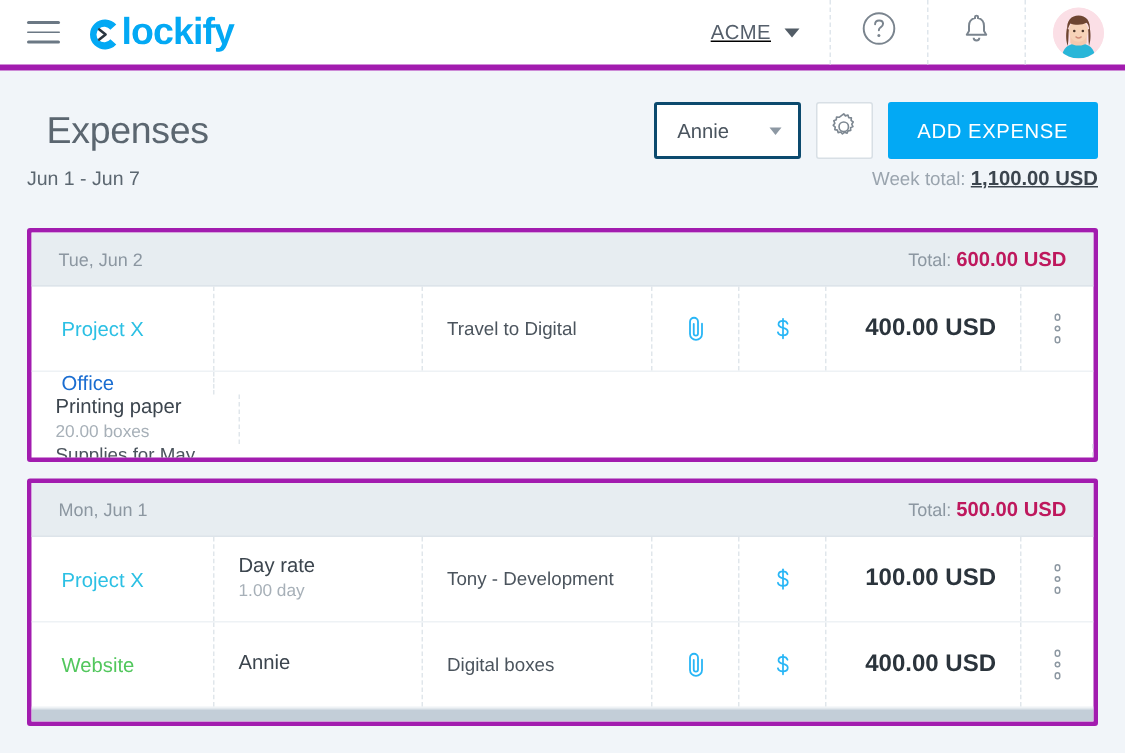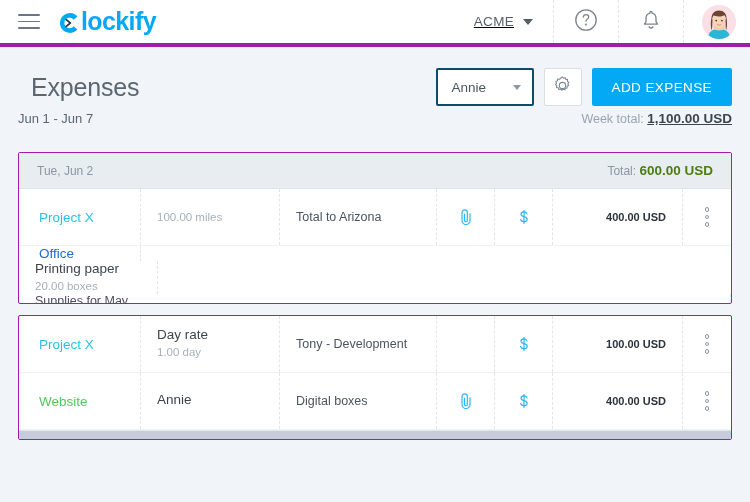--- a/index.html
+++ b/index.html
@@ -126,35 +126,35 @@
     height: 34px;
     padding-top: 4px;
   }
   .daterange { font-size: 13px; color: #5b6670; cursor: pointer; }
   .weektotal { margin-left: auto; font-size: 12.5px; color: #9aa4ae; }
   .weektotal b { color: #3c454e; font-size: 13.5px; text-decoration: underline; }
 
   
   .card {
     background: #fff;
-    border: 1px solid #a21caf;
+    border: 3px solid #a21caf;
     border-radius: 2px;
     margin-top: 11px;
     overflow: hidden;
   }
   .group-head {
     background: #e7edf1;
     height: 36px;
     display: flex; align-items: center;
     padding: 0 18px;
     border-bottom: 1px solid #dde4ea;
   }
   .group-date { font-size: 12px; color: #8c97a1; }
   .group-total { margin-left: auto; font-size: 12px; color: #8c97a1; }
-  .group-total b { color: #4d7c0f; font-size: 13.5px; }
+  .group-total b { color: #be185d; font-size: 13.5px; }
 
   .row {
     display: flex; align-items: stretch;
     height: 57px;
     border-bottom: 1px solid #eef2f5;
   }
   .row:last-child { border-bottom: none; flex-direction: column; }
 
   .cell {
     display: flex; flex-direction: column; justify-content: center;
@@ -169,21 +169,21 @@
   .c-menu { width: 48px; align-items: center; justify-content: center; border-right: none; }
 
   .project { font-size: 13.5px; cursor: pointer; }
   .project.cyan  { color: #2cc0e4; }
   .project.blue  { color: #1a6dd1; }
   .project.green { color: #52c75d; }
 
   .cat-name { font-size: 13.5px; color: #3c454e; line-height: 1.25; }
   .cat-sub  { font-size: 11.5px; color: #a7b0b8; line-height: 1.35; margin-top: 1px; }
   .note { font-size: 12.5px; color: #4b545d; }
-  .amount { font-size: 11px; color: #2b343c; font-weight: bold; }
+  .amount { font-size: 16px; color: #2b343c; font-weight: bold; }
 
   .icon-btn { cursor: pointer; display: flex; align-items: center; justify-content: center; }
 
   .kebab { display: flex; flex-direction: column; gap: 3px; cursor: pointer; }
   .kebab i {
     display: block; width: 4.5px; height: 4.5px;
     border: 1px solid #8d98a2; border-radius: 50%;
   }
 
   .hscroll {
@@ -301,24 +301,23 @@
         <span>Total:</span>
         <b>600.00 USD</b>
       </span>
     </div>
 
     <div class="row">
       <div class="cell c-project">
         <span class="project cyan">Project X</span>
       </div>
       <div class="cell c-category">
-        <span class="cat-sub">100.00 miles</span>
       </div>
       <div class="cell c-note">
-        <span class="note">Total to Arizona</span>
+        <span class="note">Travel to Digital</span>
       </div>
       <div class="cell c-icon">
         <span class="icon-btn">
           <svg width="20" height="20" viewBox="0 0 24 24">
             <path d="M16.8 8.2v8.1a4.8 4.8 0 0 1-9.6 0V6.6a3.2 3.2 0 0 1 6.4 0v9.4a1.7 1.7 0 0 1-3.4 0V8.4" fill="none" stroke="#29b6f6" stroke-width="1.45" stroke-linecap="round"></path>
           </svg>
         </span>
       </div>
       <div class="cell c-icon">
         <span class="icon-btn">
@@ -373,20 +372,27 @@
         <span class="kebab">
             <i></i>
             <i></i>
             <i></i>
           </span>
       </div>
     </div>
   </div>
 
   <div class="card">
+    <div class="group-head">
+      <span class="group-date">Mon, Jun 1</span>
+      <span class="group-total">
+        <span>Total:</span>
+        <b>500.00 USD</b>
+      </span>
+    </div>
 
     <div class="row">
       <div class="cell c-project">
         <span class="project cyan">Project X</span>
       </div>
       <div class="cell c-category">
         <span class="cat-name">Day rate</span>
         <span class="cat-sub">1.00 day</span>
       </div>
       <div class="cell c-note">

